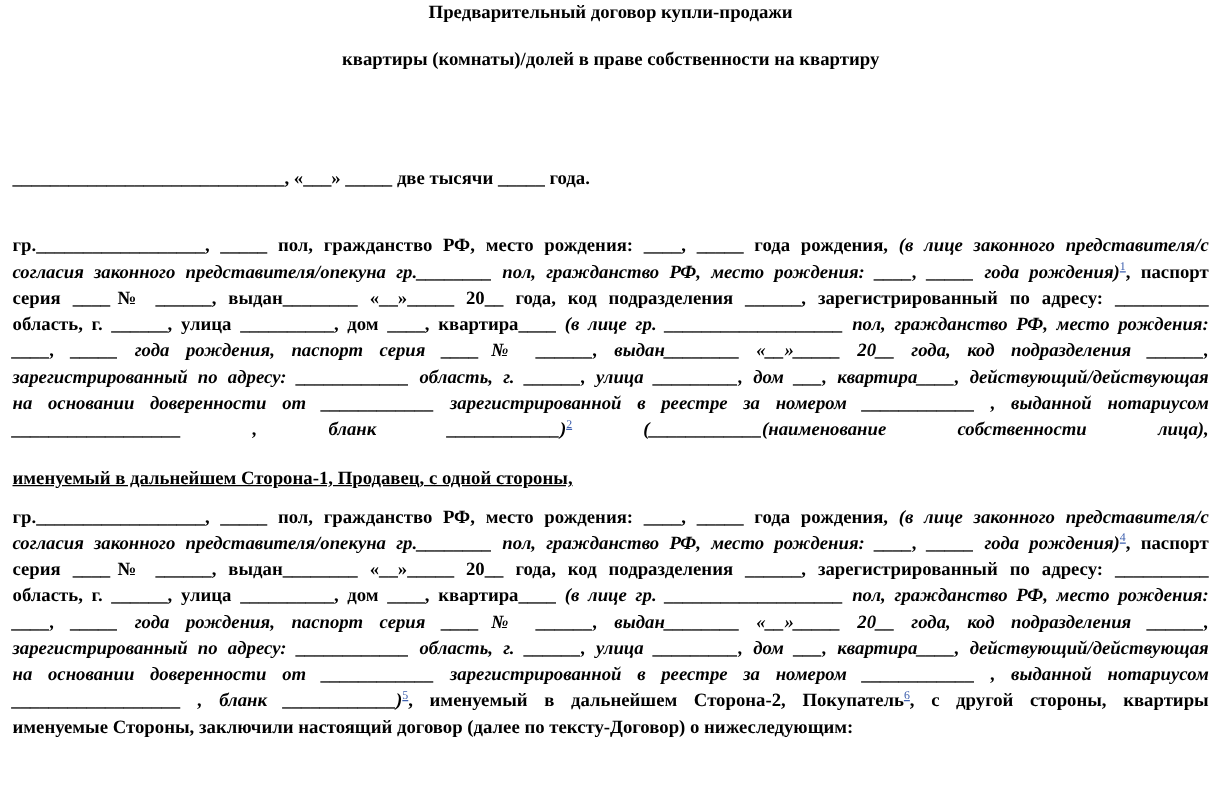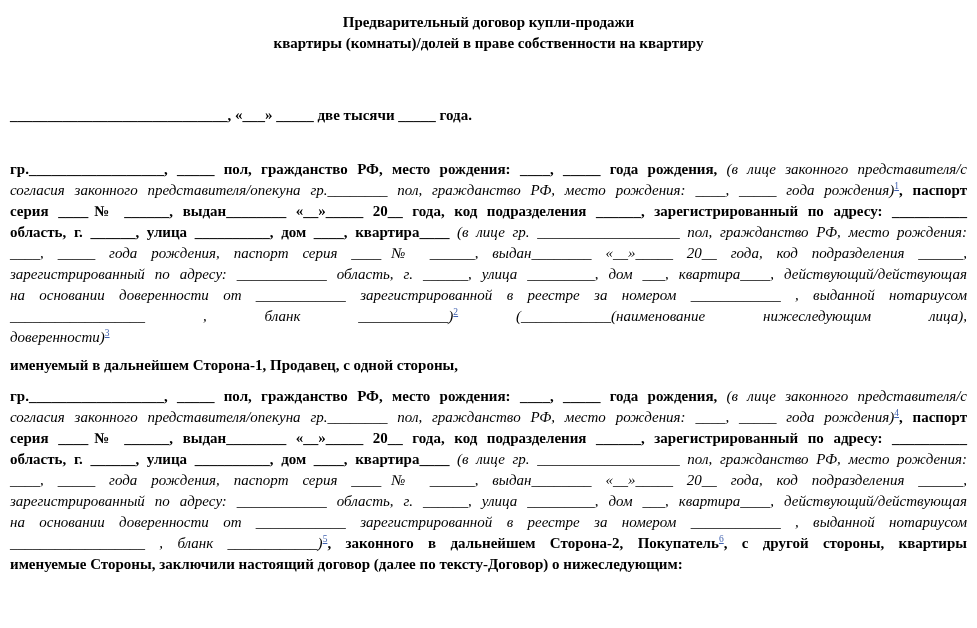--- a/index.html
+++ b/index.html
@@ -4,36 +4,36 @@
 <style>
   html,body{margin:0;padding:0;background:#ffffff;}
   body{
     width:977px;height:628px;overflow:hidden;
     color:#000;
     font-family:"Liberation Serif","DejaVu Serif",serif;
     font-size:15px;
   }
   .page{padding:0 10px;}
   .title{font-weight:bold;text-align:center;line-height:21px;}
-  .title1{padding-top:12px;}
-  .title2{}
+  .title1{}
+  .title2{margin-top:17px;}
   .line{line-height:21px;min-height:21px;}
   .j{text-align:justify;text-align-last:justify;}
   .l{text-align:left;text-align-last:left;}
   .bd{font-weight:700;font-style:normal;}
-  .it{font-weight:400;font-style:italic;}
+  .it{font-weight:700;font-style:italic;}
   sup.fn{
     color:var(--fn,#3d5fae);
     text-decoration:underline;
     font-size:9.5px;line-height:0;vertical-align:super;
     cursor:pointer;
   }
-  .date{margin-top:51px;font-weight:700;}
+  .date{margin-top:74px;font-weight:700;}
   .p1{margin-top:33px;}
-  .n1{margin-top:7px;}
+  .n1{margin-top:18px;text-decoration:underline;}
   .p2{margin-top:10px;}
 </style>
 </head>
 <body>
 
 <div class="page">
   <div class="title title1">Предварительный договор купли-продажи</div>
   <div class="title title2">квартиры (комнаты)/долей в праве собственности на квартиру</div>
 
   <div class="block date">
@@ -41,32 +41,31 @@
     </div>
 
   <div class="block p1">
       <div class="line j"><span class="bd">гр.__________________, _____ пол, гражданство РФ, место рождения: ____, _____ года рождения, </span><span class="it">(в лице законного представителя/с</span></div>
       <div class="line j"><span class="it">согласия законного представителя/опекуна гр.________ пол, гражданство РФ, место рождения: ____, _____ года рождения)</span><sup class="fn">1</sup><span class="bd">, паспорт</span></div>
       <div class="line j"><span class="bd">серия ____№ ______, выдан________ «__»_____ 20__ года, код подразделения ______, зарегистрированный по адресу: __________</span></div>
       <div class="line j"><span class="bd">область, г. ______, улица __________, дом ____, квартира____ </span><span class="it">(в лице гр. ___________________ пол, гражданство РФ, место рождения:</span></div>
       <div class="line j"><span class="it">____, _____ года рождения, паспорт серия ____№ ______, выдан________ «__»_____ 20__ года, код подразделения ______,</span></div>
       <div class="line j"><span class="it">зарегистрированный по адресу: ____________ область, г. ______, улица _________, дом ___, квартира____, действующий/действующая</span></div>
       <div class="line j"><span class="it">на основании доверенности от ____________ зарегистрированной в реестре за номером ____________ , выданной нотариусом</span></div>
-      <div class="line j"><span class="it">__________________ , бланк ____________)</span><sup class="fn">2</sup><span class="it"> (____________(наименование нижеследующим лица),</span></div>
-      <div class="line l"><span class="it">доверенности)</span><sup class="fn">3</sup></div>
+      <div class="line j"><span class="it">__________________ , бланк ____________)</span><sup class="fn">2</sup><span class="it"> (____________(наименование собственности лица),</span></div>
     </div>
 
   <div class="block n1">
       <div class="line l"><span class="bd">именуемый в дальнейшем Сторона-1, Продавец, с одной стороны,</span></div>
     </div>
 
   <div class="block p2">
       <div class="line j"><span class="bd">гр.__________________, _____ пол, гражданство РФ, место рождения: ____, _____ года рождения, </span><span class="it">(в лице законного представителя/с</span></div>
       <div class="line j"><span class="it">согласия законного представителя/опекуна гр.________ пол, гражданство РФ, место рождения: ____, _____ года рождения)</span><sup class="fn">4</sup><span class="bd">, паспорт</span></div>
       <div class="line j"><span class="bd">серия ____№ ______, выдан________ «__»_____ 20__ года, код подразделения ______, зарегистрированный по адресу: __________</span></div>
       <div class="line j"><span class="bd">область, г. ______, улица __________, дом ____, квартира____ </span><span class="it">(в лице гр. ___________________ пол, гражданство РФ, место рождения:</span></div>
       <div class="line j"><span class="it">____, _____ года рождения, паспорт серия ____№ ______, выдан________ «__»_____ 20__ года, код подразделения ______,</span></div>
       <div class="line j"><span class="it">зарегистрированный по адресу: ____________ область, г. ______, улица _________, дом ___, квартира____, действующий/действующая</span></div>
       <div class="line j"><span class="it">на основании доверенности от ____________ зарегистрированной в реестре за номером ____________ , выданной нотариусом</span></div>
-      <div class="line j"><span class="it">__________________ , бланк ____________)</span><sup class="fn">5</sup><span class="bd">, законного в дальнейшем Сторона-2, Покупатель</span><sup class="fn">6</sup><span class="bd">, с другой стороны, квартиры</span></div>
+      <div class="line j"><span class="it">__________________ , бланк ____________)</span><sup class="fn">5</sup><span class="bd">, именуемый в дальнейшем Сторона-2, Покупатель</span><sup class="fn">6</sup><span class="bd">, с другой стороны, квартиры</span></div>
       <div class="line l"><span class="bd">именуемые Стороны, заключили настоящий договор (далее по тексту-Договор) о нижеследующим:</span></div>
     </div>
 </div>
 
 </body></html>

